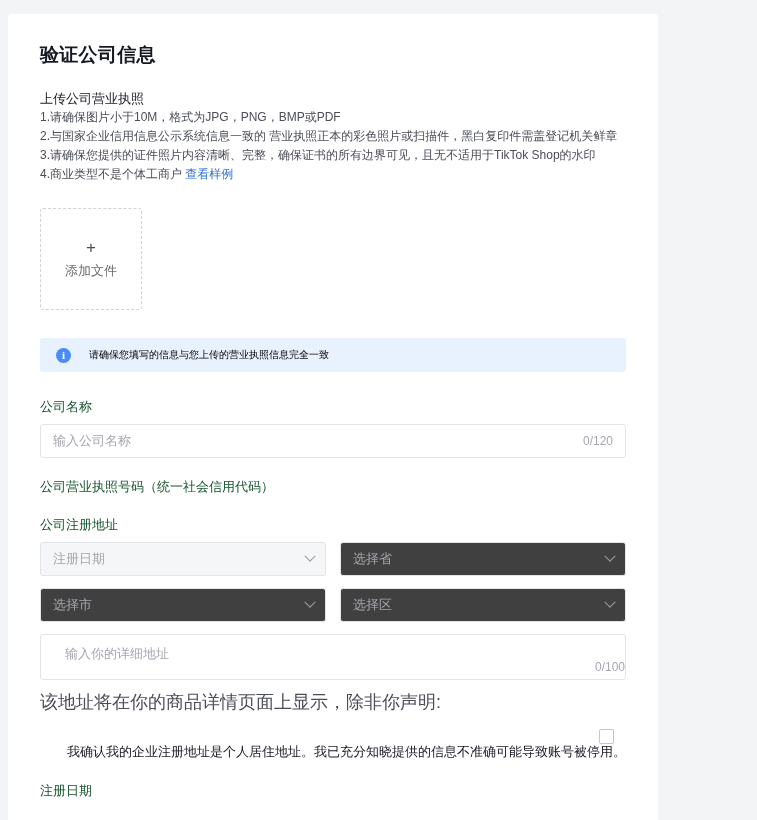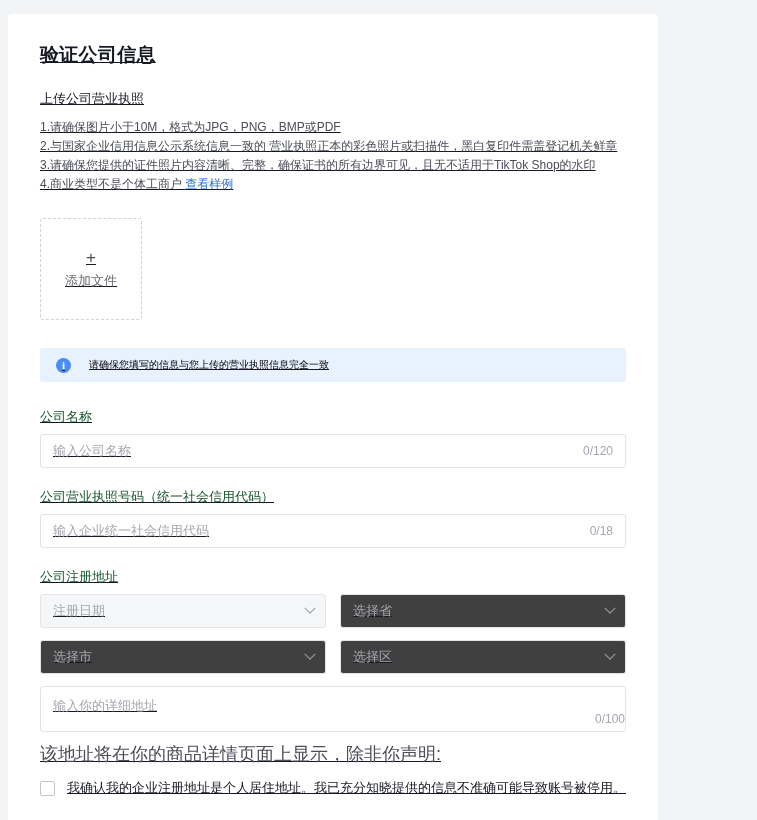--- a/index.html
+++ b/index.html
@@ -13,40 +13,38 @@
     font-family: "Liberation Sans", sans-serif;
     color: #161823;
     overflow: hidden;
   }
   .page {
     position: relative;
     width: 666px;
     height: 820px;
     box-sizing: border-box;
     padding: 14px 8px 0 8px;
-    text-decoration: underline;
   }
   .card {
     background: #ffffff;
     border-radius: 4px;
     box-sizing: border-box;
     padding: 18px 32px 24px 32px;
     min-height: 806px;
   }
   .card-title {
     font-size: 19px;
     font-weight: bold;
     color: #161823;
     margin: 10px 0 22px 0;
     letter-spacing: 0.3px;
   }
   .section-label {
     font-size: 13px;
     color: #161823;
-    margin-bottom: 10px;
   }
   .rules {
     font-size: 12px;
     color: #4b4d57;
     line-height: 19px;
     margin-bottom: 24px;
   }
   .rules div {
     white-space: nowrap;
   }
@@ -165,41 +163,42 @@
     border-bottom: 1.4px solid #9b9da6;
     transform: rotate(45deg) translate(-2px, -2px);
   }
   .textarea {
     position: relative;
     height: 46px;
     border: 1px solid #e3e4e8;
     border-radius: 3px;
     background: #fff;
     box-sizing: border-box;
-    padding: 9px 12px;
+    padding: 9px 24px;
   }
   .textarea .ph {
     font-size: 13px;
     color: #a5a7b0;
   }
   .textarea .counter {
     bottom: 5px;
     right: 0;
     top: auto;
     position: absolute;
   }
   .note {
     font-size: 18px;
     color: #4b4d57;
     margin: 10px 0 14px 0;
   }
   .checkbox-row {
     display: flex;
     align-items: flex-end;
     margin-bottom: 22px;
+    flex-direction: column;
   }
   .checkbox {
     width: 13px;
     height: 13px;
     border: 1px solid #c3c5cc;
     border-radius: 2px;
     background: #fff;
     margin-right: 12px;
     margin-top: 1px;
     flex: none;
@@ -244,24 +243,20 @@
     <div class="field-block">
       <div class="field-label">公司名称</div>
       <div class="input">
         <span class="ph">输入公司名称</span>
         <span class="counter">0/120</span>
       </div>
     </div>
 
     <div class="field-block">
       <div class="field-label">公司营业执照号码（统一社会信用代码）</div>
-      <div class="input">
-        <span class="ph">输入企业统一社会信用代码</span>
-        <span class="counter">0/18</span>
-      </div>
     </div>
 
     <div>
       <div class="field-label">公司注册地址</div>
 
       <div class="row">
         <div class="select disabled">
           <span class="val">注册日期</span>
           <span class="caret"></span>
         </div>

